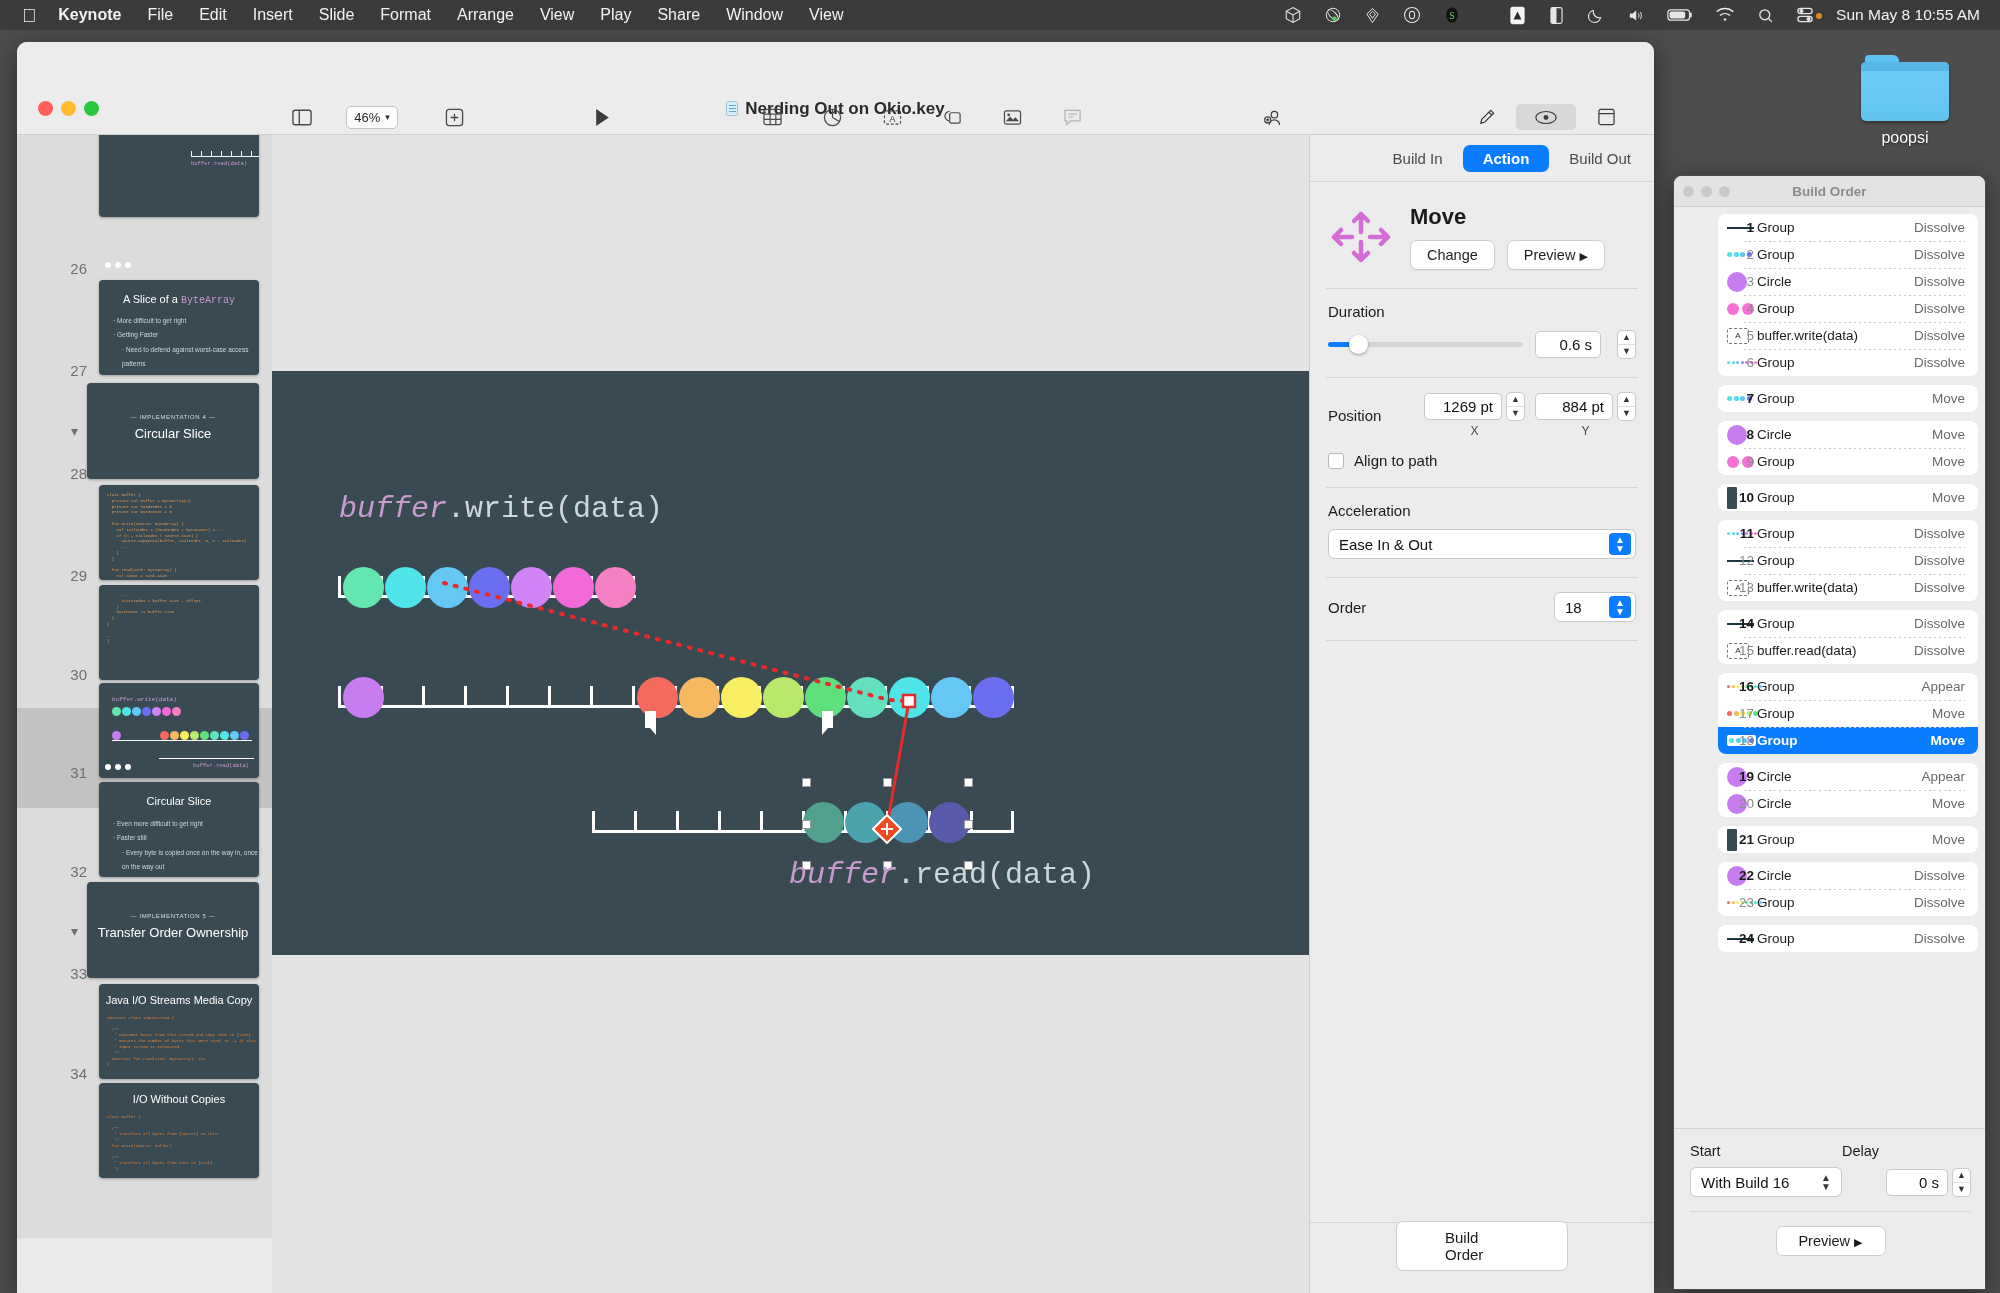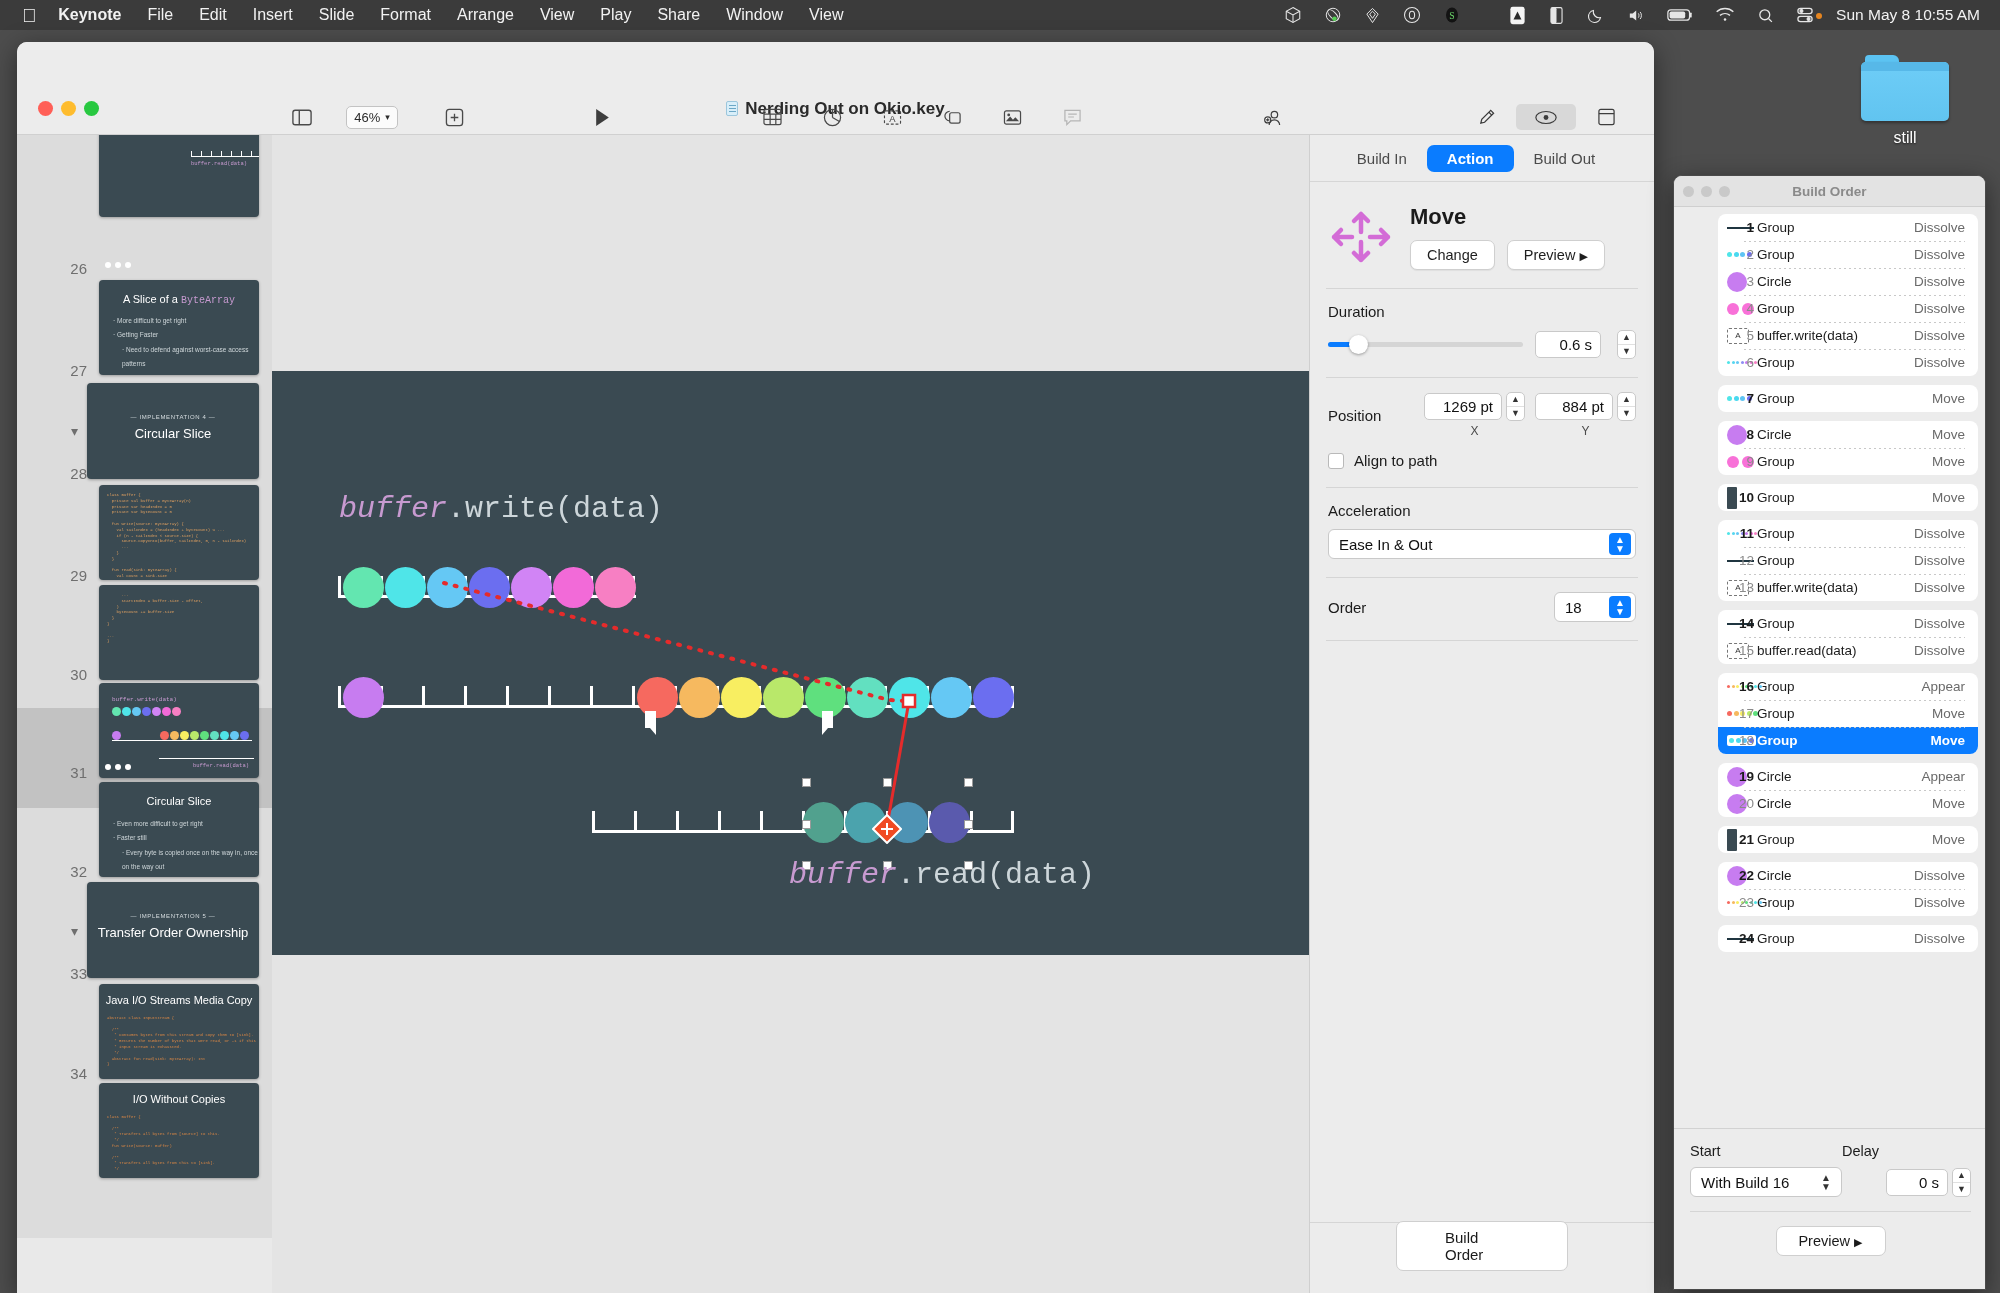--- a/index.html
+++ b/index.html
@@ -135,21 +135,21 @@
   .track .baseline { position:absolute; left:0; bottom:0; height:3px; background:#fff; width:100%; }
   .track .tick { position:absolute; bottom:0; width:3px; height:22px; background:#fff; }
   .ball { position:absolute; border-radius:50%; }
 
   
   #inspector {
     position:absolute; left:1292px; top:93px; width:345px; height:1158px;
     background:#ececec; border-left:1px solid #cfcfcf;
   }
   .seg-tabs {
-    display:flex; justify-content:center; gap:0; padding:10px 12px 9px 0;
+    display:flex; justify-content:flex-end; gap:0; padding:10px 3px 9px 0;
     border-bottom:1px solid #d6d6d6;
   }
   .seg-tab {
     font-size:15px; color:#4b4b4b; padding:5px 20px; border-radius:7px;
   }
   .seg-tab.on { background:#0a7cff; color:#fff; font-weight:600; }
 
   .insp-head { display:flex; align-items:center; padding:22px 18px 0 18px; }
   .move-icon { width:66px; height:62px; position:relative; flex:0 0 66px; }
   .insp-head .ht { margin-left:16px; }
@@ -368,21 +368,21 @@
     <div class="clock">Sun May 8  10:55 AM</div>
   </div>
 </div>
 
 <div id="desktop-folder">
   <div class="folder-wrap">
     <div class="folder-icon">
       <div class="folder-tab"></div>
         <div class="folder-body"></div>
     </div>
-    <div class="folder-label">still</div>
+    <div class="folder-label">poopsi</div>
   </div>
 </div>
 
 <div id="keynote-window">
 
   <div id="kn-toolbar">
     <div class="traffic">
       <div class="tl r"></div>
       <div class="tl y"></div>
       <div class="tl g"></div>

